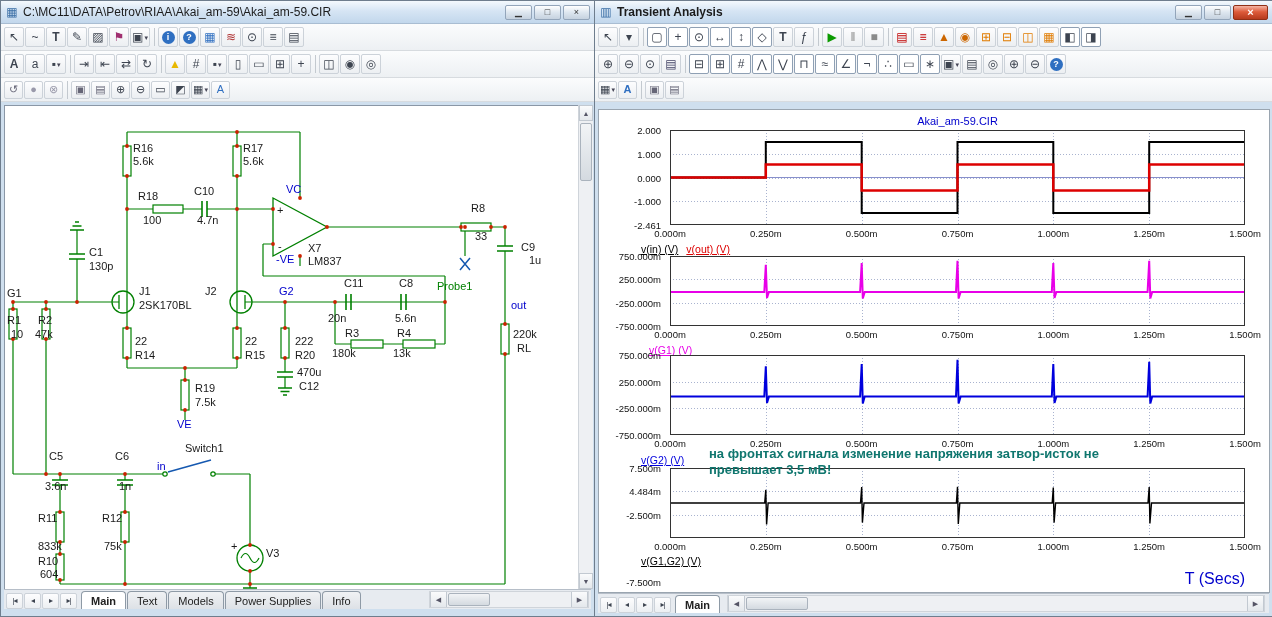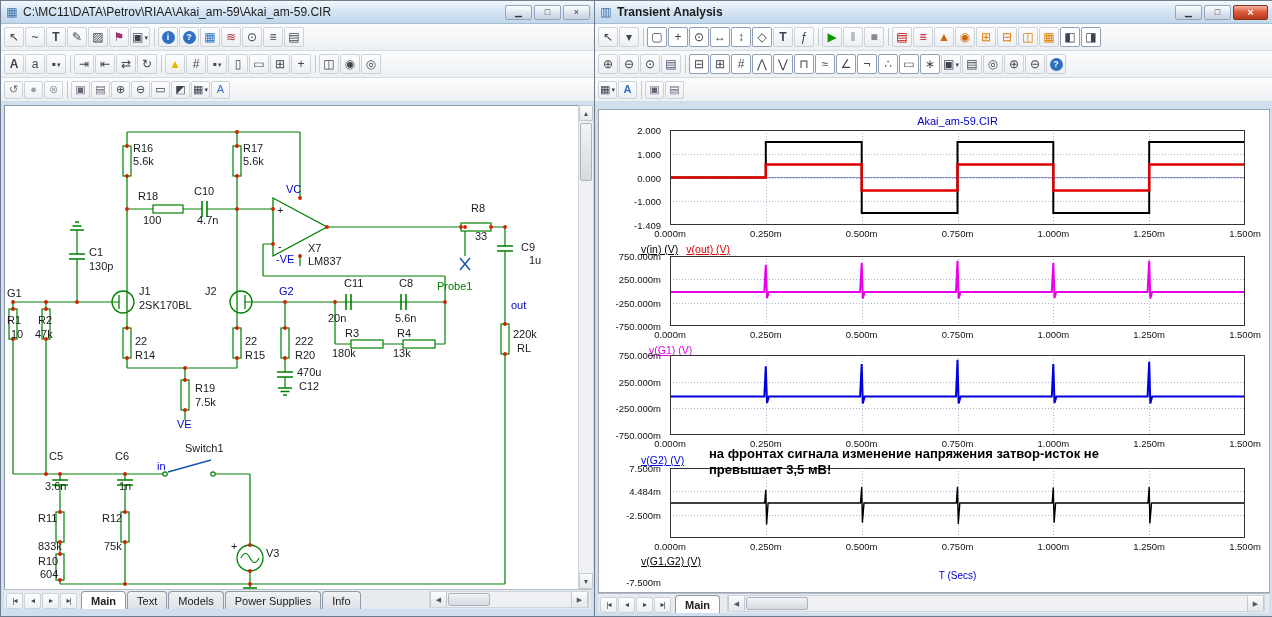--- a/index.html
+++ b/index.html
@@ -53,22 +53,22 @@
   .tab.active{background:#fff;font-weight:bold}
   .panel{position:absolute;background:#fff;border:1px solid #9aa5b0}
   .ptitle{position:absolute;left:71px;width:575px;text-align:center;top:5px;font-size:11px;color:#0000cc}
   .plotsvg{position:absolute}
   .yticks{position:absolute;left:0;width:66px}
   .yticks span{position:absolute;right:4px;transform:translateY(-50%);font-size:9.5px;color:#111;white-space:nowrap}
   .xticks{position:absolute;height:12px}
   .xticks span{position:absolute;transform:translateX(-50%);font-size:9.5px;color:#111;white-space:nowrap}
   .legend{position:absolute;display:flex;gap:8px;font-size:10.5px}
   .legend span{text-decoration:underline}
-  .xlabel{position:absolute;text-align:center;font-size:10px;color:#0000cc}
-  .annot{position:absolute;font-size:13px;font-weight:bold;color:#000000;line-height:16px;z-index:5}
+  .xlabel{position:absolute;text-align:right;font-size:16px;color:#0000cc}
+  .annot{position:absolute;font-size:13px;font-weight:bold;color:#0f766e;line-height:16px;z-index:5}
   .slabels text{font-family:"Liberation Sans",sans-serif;font-size:11px}
   svg{display:block}
   .grid{stroke:#a9b3cf;stroke-width:1;stroke-dasharray:1,2;shape-rendering:crispEdges}
 </style>
 </head>
 <body>
 
 <div class="win" style="left:0;width:593px">
   <div class="titlebar">
     <span class="appicon">▦</span>
@@ -640,21 +640,21 @@
     </div>
 
   <div class="panel" style="left:3px;top:108px;width:670px;height:482px">
     <div class="ptitle">Akai_am-59.CIR</div>
 
     <div class="yticks" style="top:20px;height:95px">
         <span style="top: 0%; margin-left: 24px;">2.000</span>
         <span style="top: 25%;">1.000</span>
         <span style="top: 50%;">0.000</span>
         <span style="top: 75%;">-1.000</span>
-        <span style="top: 100%;">-1.409</span>
+        <span style="top: 100%;">-2.461</span>
       </div>
     <svg class="plotsvg" style="left:71px;top:20px" width="575" height="95">
         <line x1="96" y1="0" x2="96" y2="95" class="grid"></line>
         <line x1="192" y1="0" x2="192" y2="95" class="grid"></line>
         <line x1="288" y1="0" x2="288" y2="95" class="grid"></line>
         <line x1="383" y1="0" x2="383" y2="95" class="grid"></line>
         <line x1="479" y1="0" x2="479" y2="95" class="grid"></line>
         <line x1="0" y1="24" x2="575" y2="24" class="grid"></line>
         <line x1="0" y1="48" x2="575" y2="48" class="grid"></line>
         <line x1="0" y1="71" x2="575" y2="71" class="grid"></line>

